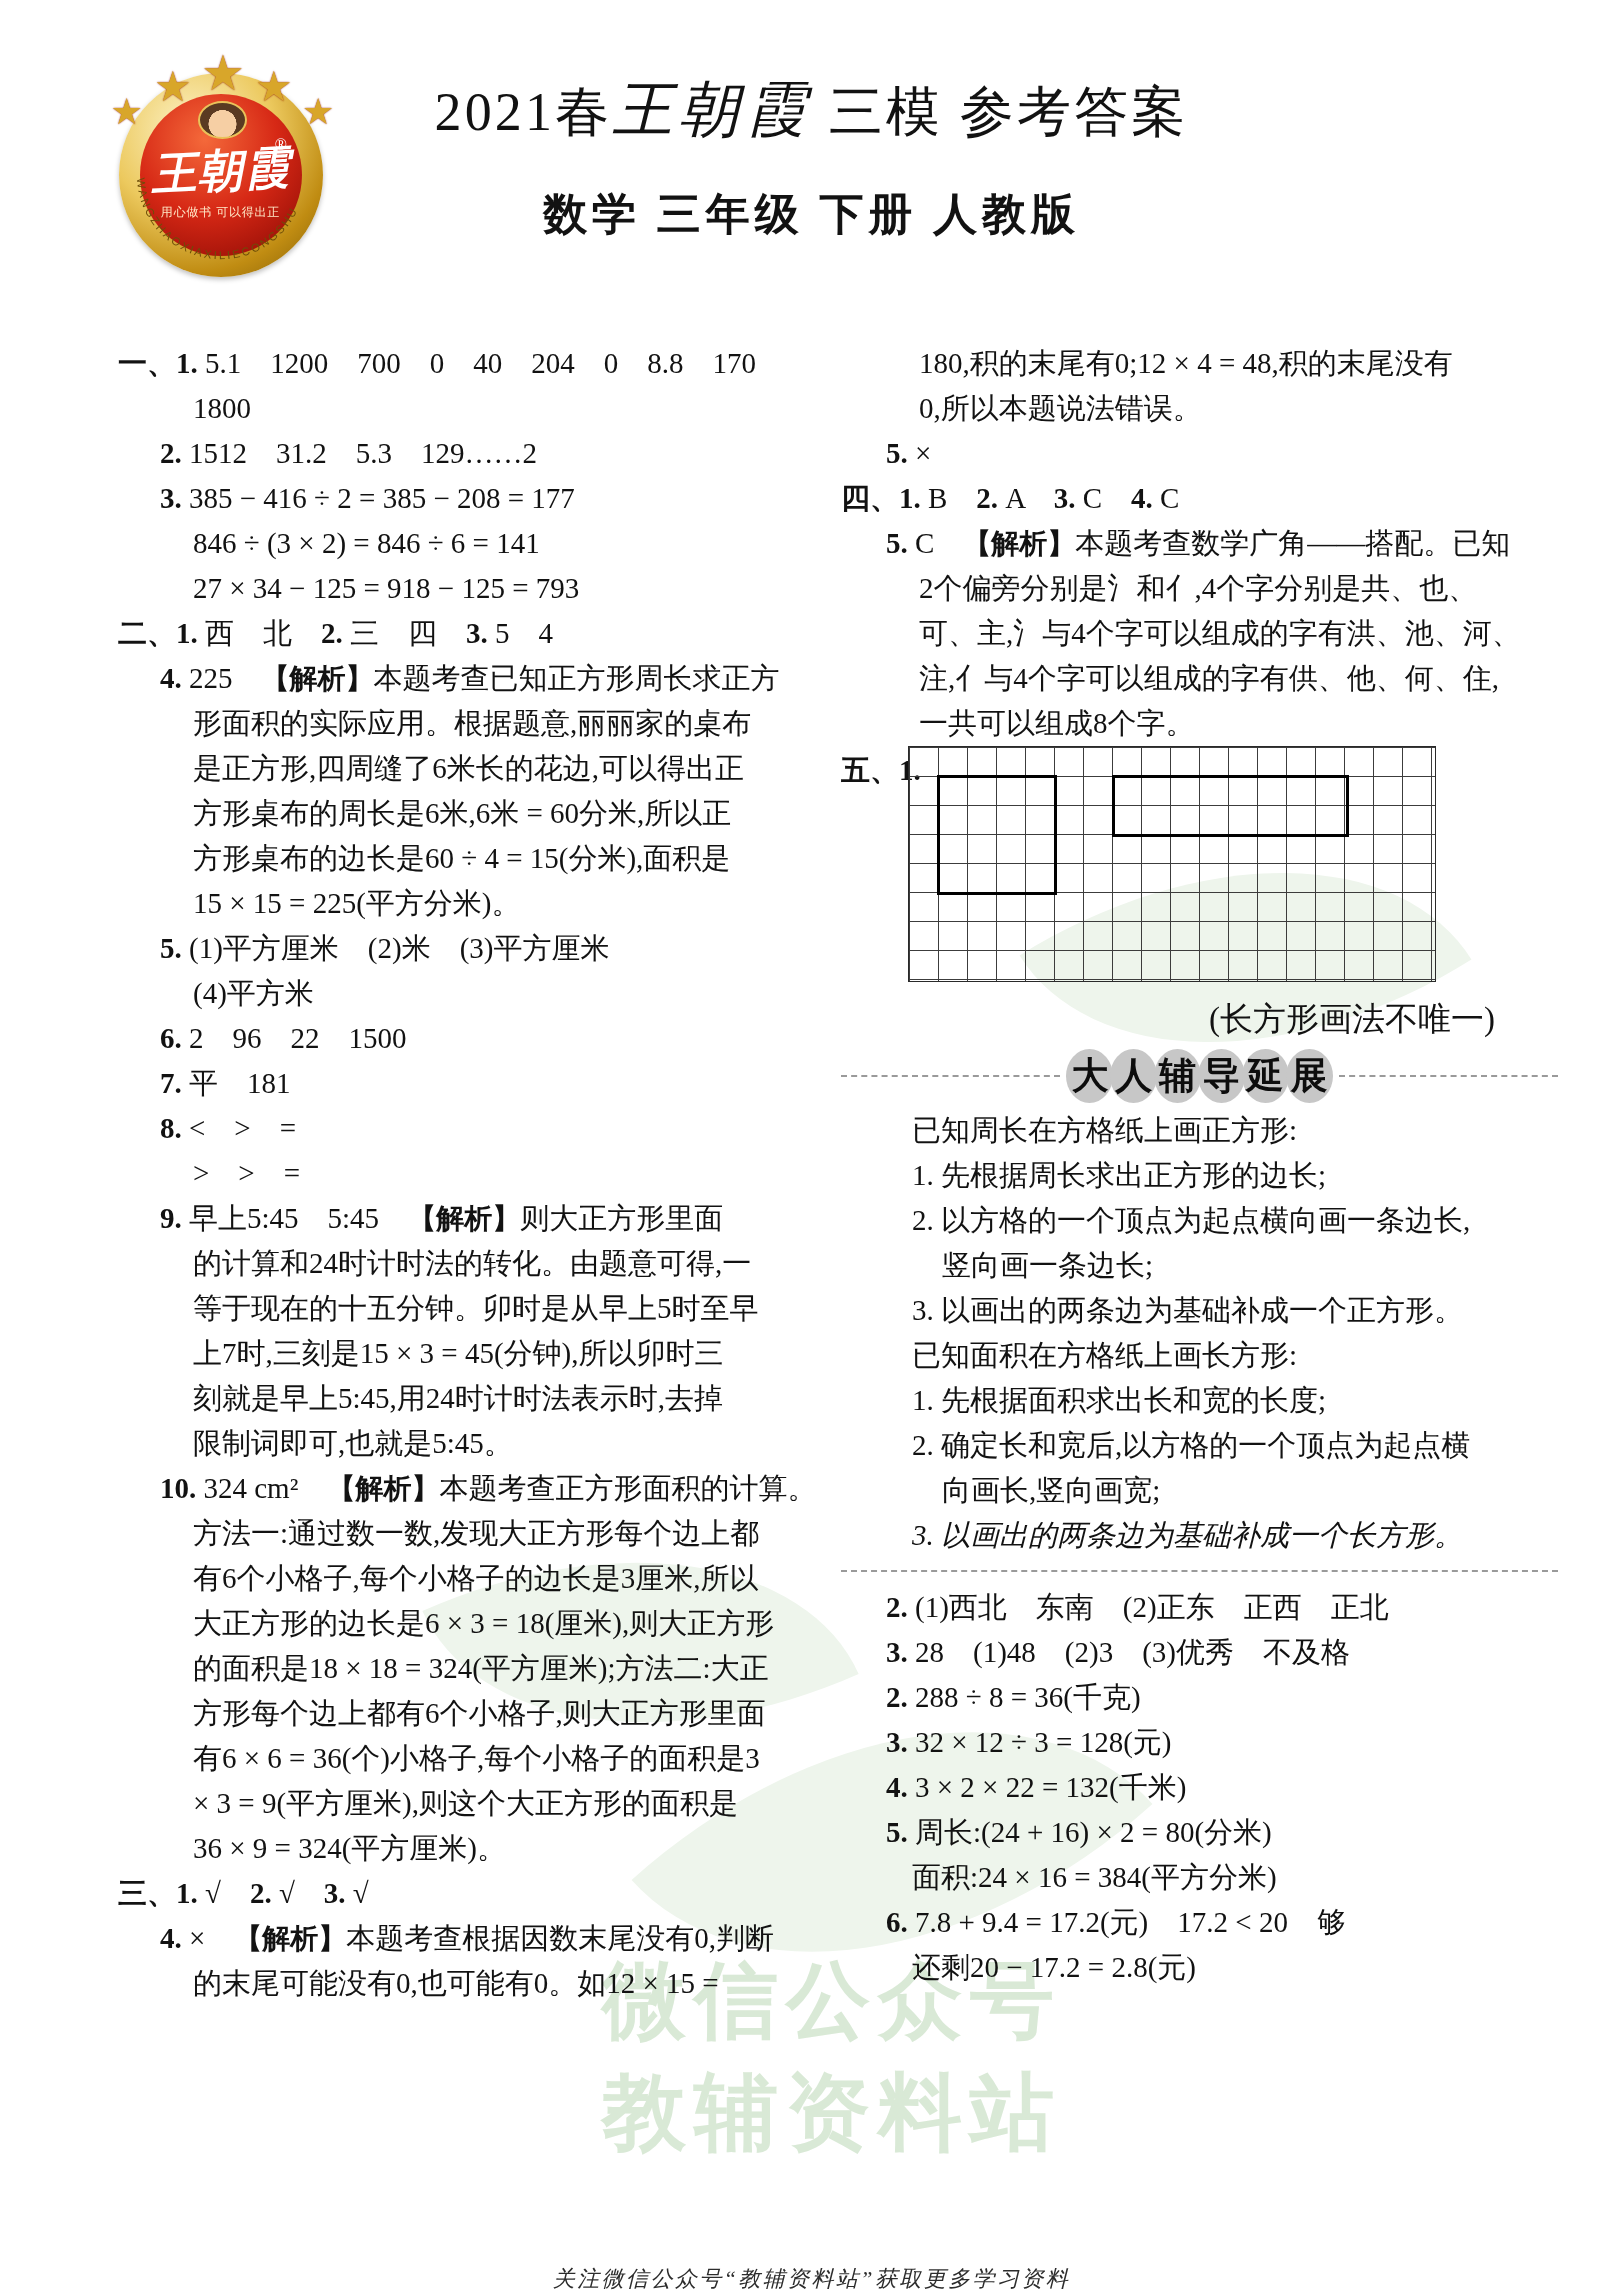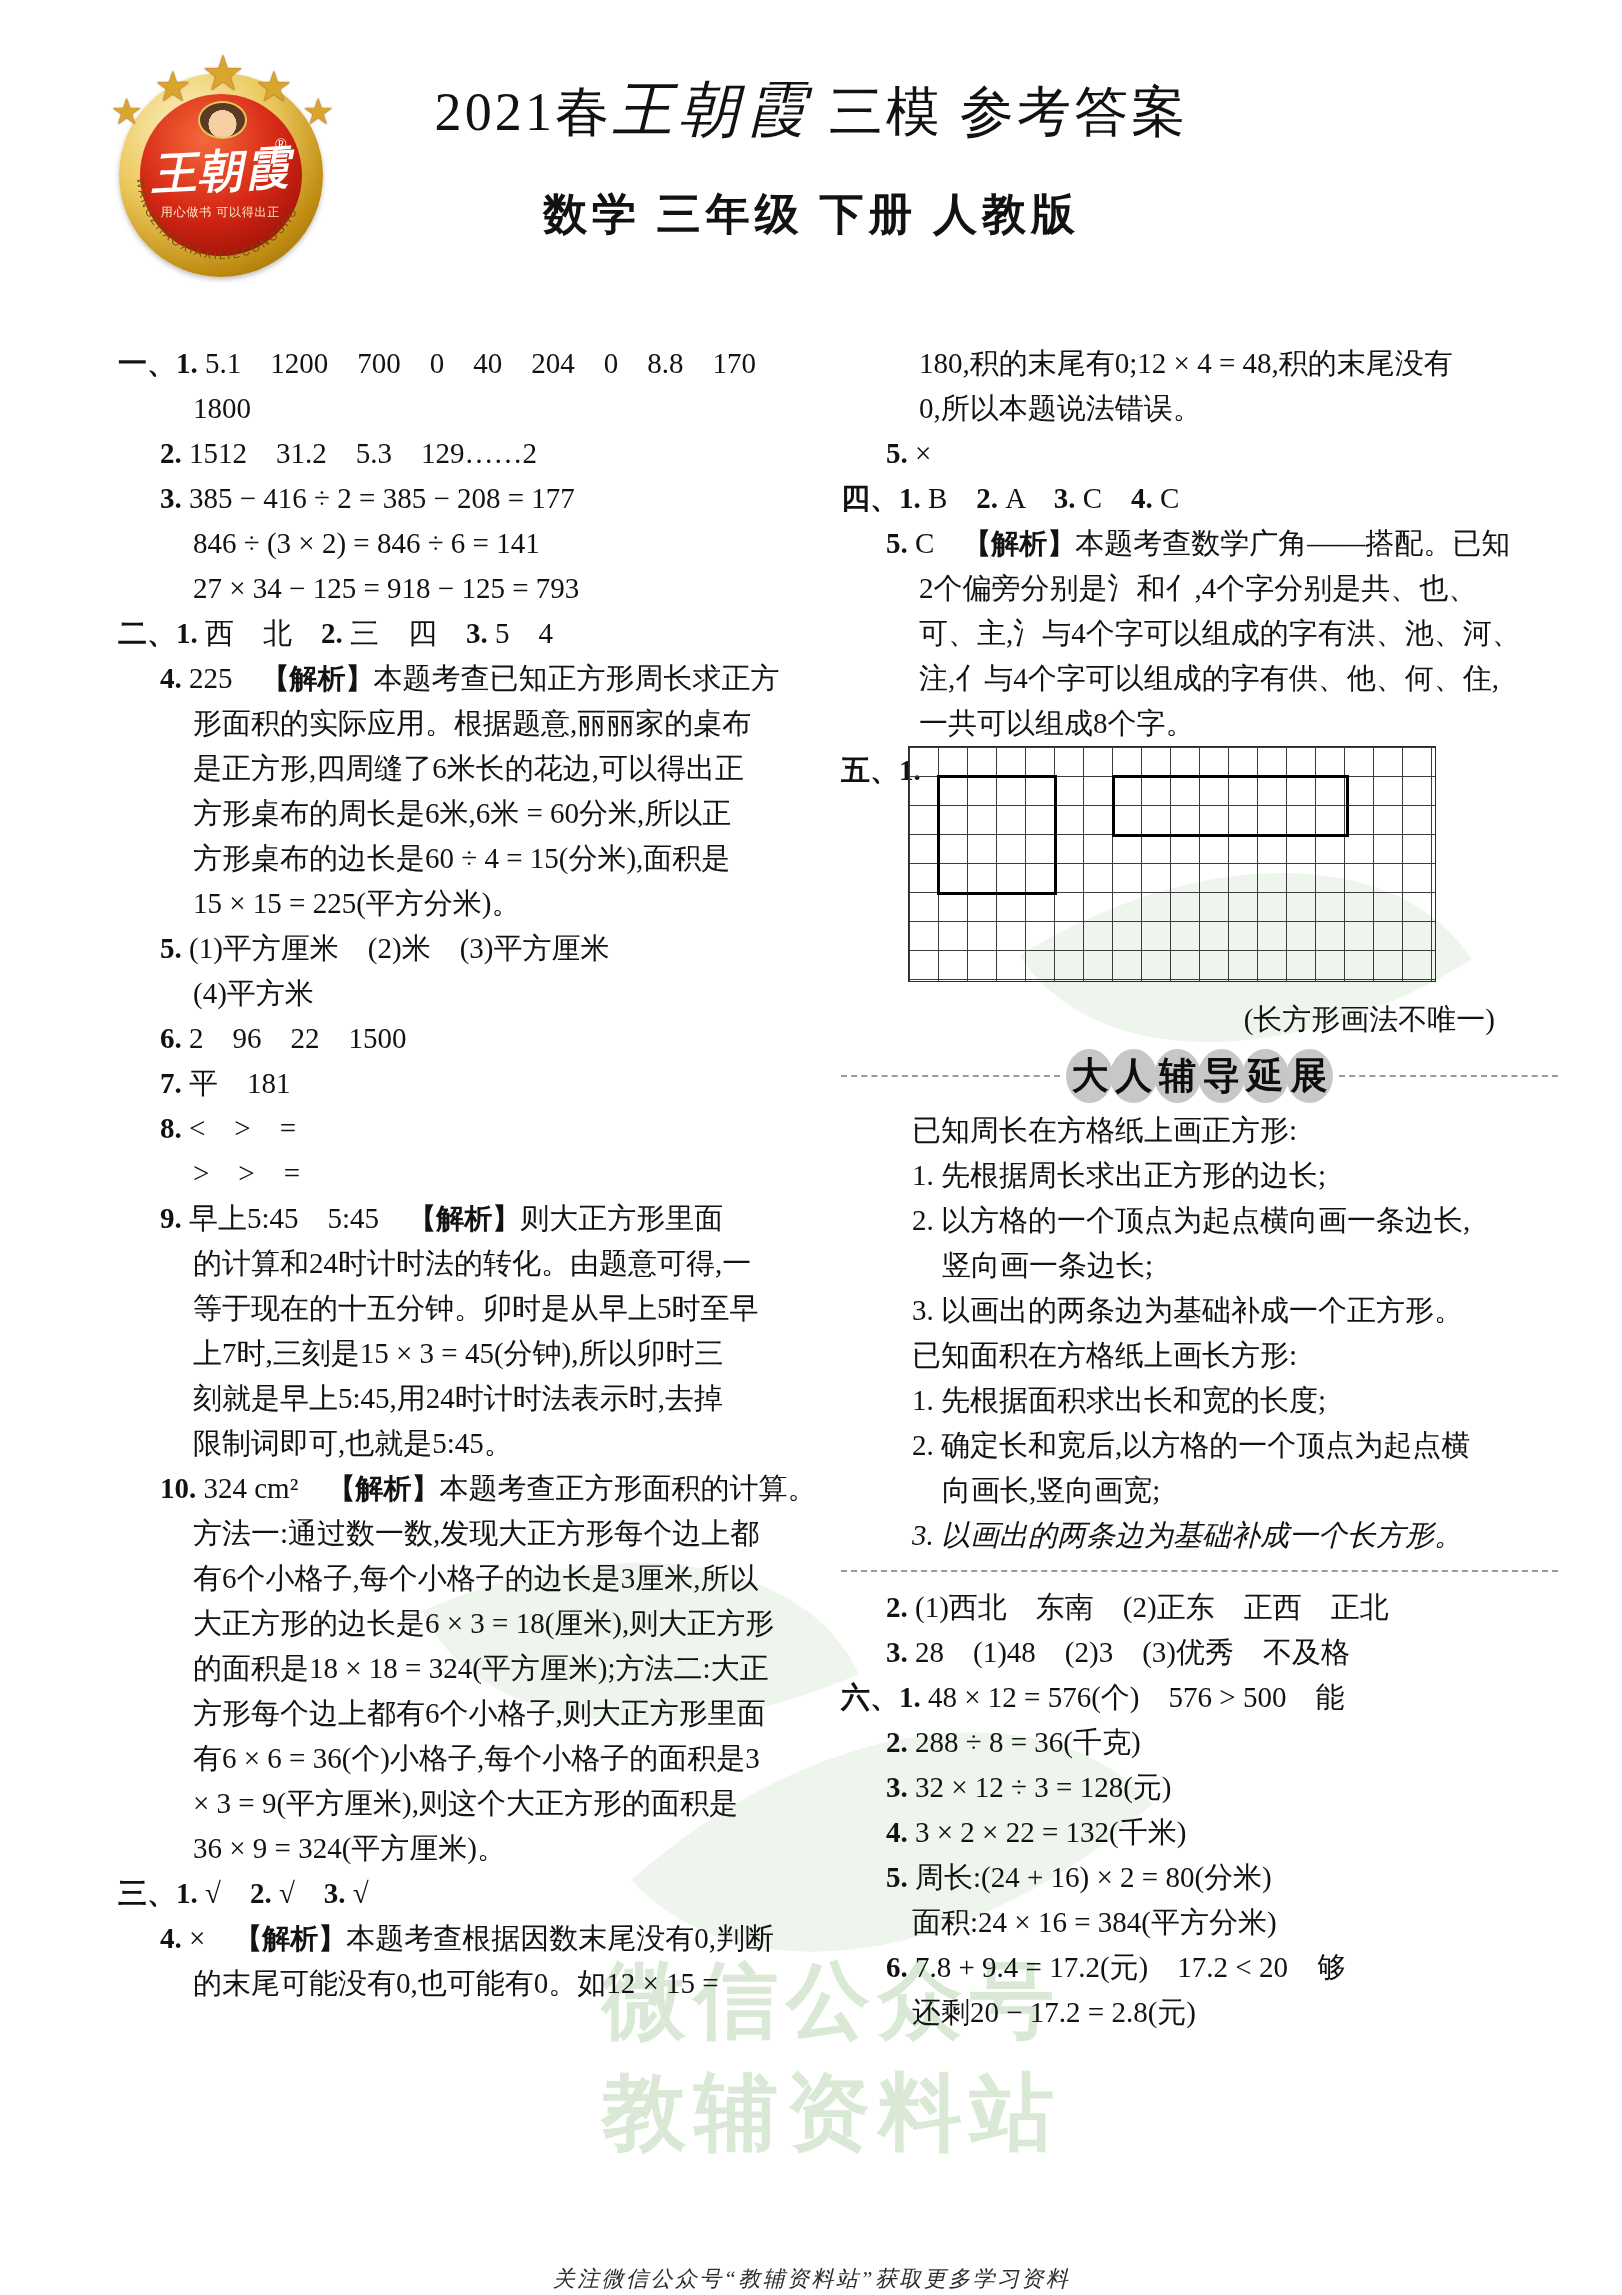--- a/index.html
+++ b/index.html
@@ -61,21 +61,21 @@
   .hei{font-weight:bold;font-family:"Liberation Sans","DejaVu Sans",sans-serif;font-size:28px;}
   
   .grid-row{position:relative;margin-left:67px;margin-top:0;}
   .grid-label{position:absolute;left:-67px;top:4.9px;font-size:29px;font-weight:bold;}
   .grid-box{
     position:relative;border:1.6px solid #2a2a2a;box-sizing:content-box;
     background-image:linear-gradient(#3c3c3c 0.8px,transparent 0.8px),
                      linear-gradient(90deg,#3c3c3c 0.8px,transparent 0.8px);
   }
   .shape{position:absolute;border:3.2px solid #000;box-sizing:border-box;background:transparent;}
-  .caption-line{height:45px;line-height:45px;font-size:29px;text-align:right;padding-right:63px;margin-top:14.6px;}
+  .caption-line{height:45px;line-height:45px;font-size:33px;text-align:right;padding-right:63px;margin-top:14.6px;}
   
   .guide-header{display:flex;align-items:center;height:63px;margin-top:3.2px;}
   .guide-header .dash{flex:1;border-top:2.4px dashed #9a9a9a;height:0;}
   .guide-chars{display:flex;padding:0 8px;}
   .guide-char{
     width:47px;height:54px;line-height:54px;text-align:center;border-radius:50%;
     background:#c7c7c7;color:#0d0d0d;font-weight:bold;font-size:37px;
     font-family:"Liberation Sans","DejaVu Sans",sans-serif;margin:0 -1.6px;
   }
   .divider{border-top:2.4px dashed #9a9a9a;margin:12px 0 13px 0;}
@@ -207,21 +207,20 @@
       <div class="line" style="padding-left: 71px;"><span>已知面积在方格纸上画长方形:</span></div>
       <div class="line" style="padding-left: 71px;"><span>1. 先根据面积求出长和宽的长度;</span></div>
       <div class="line" style="padding-left: 71px;"><span>2. 确定长和宽后,以方格的一个顶点为起点横</span></div>
       <div class="line" style="padding-left: 101px;"><span>向画长,竖向画宽;</span></div>
       <div class="line" style="padding-left: 71px; font-style: italic;"><span>3. 以画出的两条边为基础补成一个长方形。</span></div>
     </div>
   <div class="divider"></div>
   <div id="right-post">
       <div class="line" style="padding-left: 45px;"><span class="bd">2. </span><span>(1)西北　东南　(2)正东　正西　正北</span></div>
       <div class="line" style="padding-left: 45px;"><span class="bd">3. </span><span>28　(1)48　(2)3　(3)优秀　不及格</span></div>
-      <div class="line" style="padding-left: 0px;"><span class="bd">六、1. </span><span>48 × 12 = 576(个)　576 &gt; 500　能</span></div>
       <div class="line" style="padding-left: 45px;"><span class="bd">2. </span><span>288 ÷ 8 = 36(千克)</span></div>
       <div class="line" style="padding-left: 45px;"><span class="bd">3. </span><span>32 × 12 ÷ 3 = 128(元)</span></div>
       <div class="line" style="padding-left: 45px;"><span class="bd">4. </span><span>3 × 2 × 22 = 132(千米)</span></div>
       <div class="line" style="padding-left: 45px;"><span class="bd">5. </span><span>周长:(24 + 16) × 2 = 80(分米)</span></div>
       <div class="line" style="padding-left: 71px;"><span>面积:24 × 16 = 384(平方分米)</span></div>
       <div class="line" style="padding-left: 45px;"><span class="bd">6. </span><span>7.8 + 9.4 = 17.2(元)　17.2 &lt; 20　够</span></div>
       <div class="line" style="padding-left: 71px;"><span>还剩20 − 17.2 = 2.8(元)</span></div>
     </div>
 </div>
 

